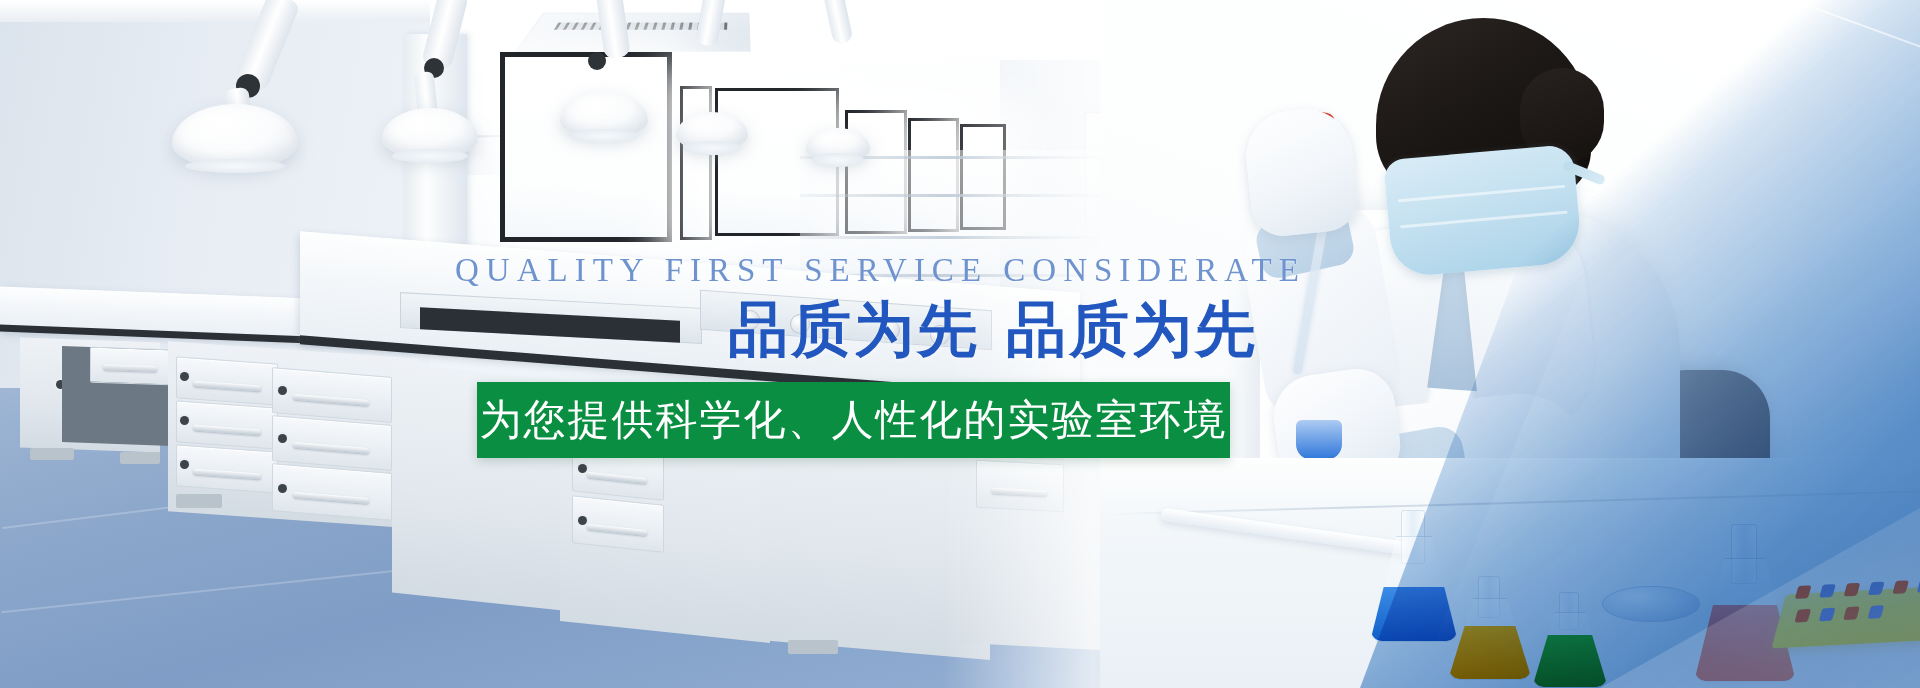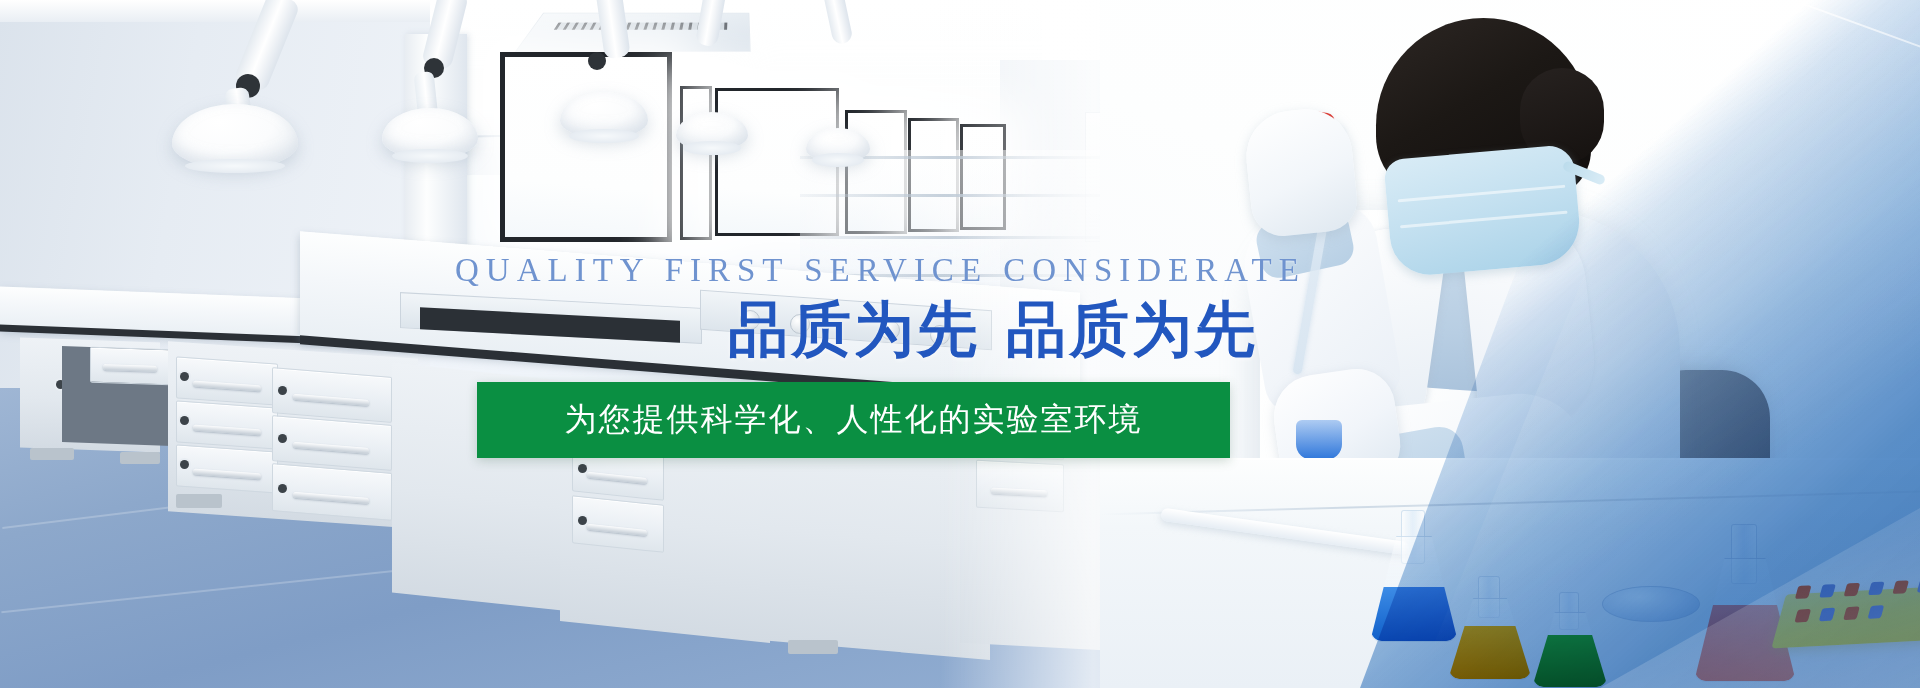--- a/index.html
+++ b/index.html
@@ -421,21 +421,21 @@
   .greenbar {
     position:absolute;
     left: 477px; top: 382px;
     width: 753px; height: 76px;
     background: #0a8f42;
     display:flex; align-items:center; justify-content:center;
     box-shadow: 0 3px 10px rgba(40,90,60,.22);
   }
   .greenbar span {
     color:#ffffff;
-    font-size: 32px;
+    font-size: 42px;
     letter-spacing: 2px;
     white-space: nowrap;
   }
 </style>
 </head>
 <body>
 
 <div class="banner">
 
   <div class="room">

